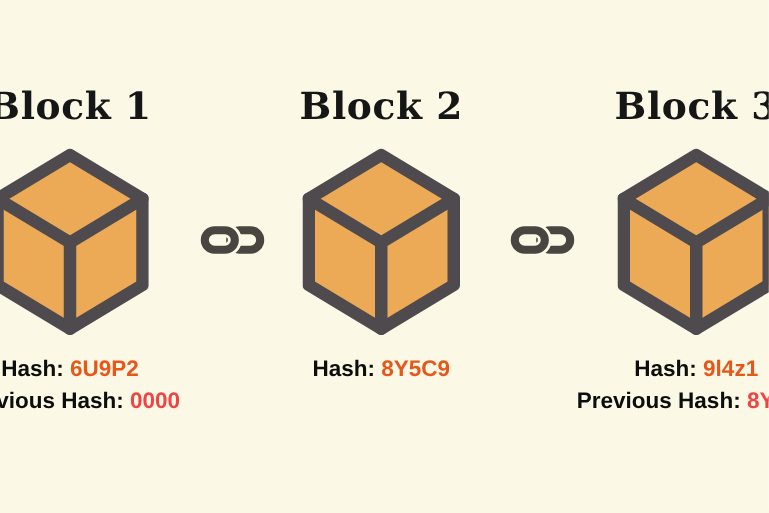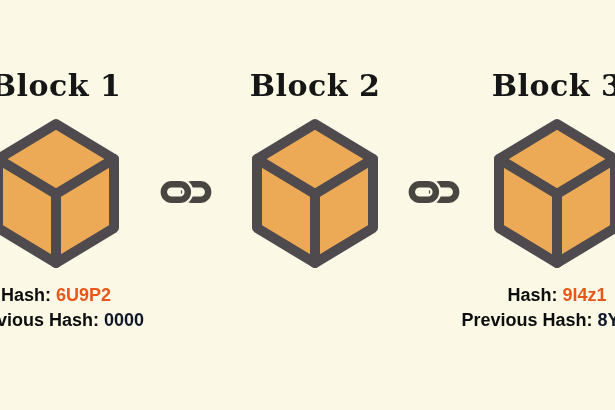--- a/index.html
+++ b/index.html
@@ -11,21 +11,21 @@
     overflow: hidden;
     font-family: "Liberation Sans", sans-serif;
   }
   .block-col {
     position: absolute;
     top: 0;
     width: 260px;
     height: 410px;
   }
   .col-1 { left: -74px; }
-  .col-2 { left: 185px; }
+  .col-2 { left: 175px; }
   .col-3 { left: 427px; }
   .block-title {
     position: absolute;
     top: 66px;
     left: 0; right: 0;
     text-align: center;
     font-family: "DejaVu Serif", serif;
     font-weight: 700;
     font-size: 30px;
     line-height: 40px;
@@ -46,21 +46,21 @@
     left: -60px;
     right: -60px;
     text-align: center;
     color: #0d0d0d;
     font-weight: 700;
     font-size: 18px;
     line-height: 25px;
     white-space: nowrap;
   }
   .hash-value { color: #e8571a; margin-left: 5px; }
-  .prev-value { color: #0f172a; margin-left: 5px; }
+  .prev-value { color: #ef4444; margin-left: 5px; }
   .chain-link {
     position: absolute;
     top: 180px;
     width: 52px;
     height: 24px;
   }
   .link-1 { left: 160px; }
   .link-2 { left: 408px; }
 </style>
 </head>
@@ -92,20 +92,21 @@
 
   <div class="block-col col-2">
     <div class="block-title">Block 2</div>
     <div class="cube-wrap">
       <svg width="126" height="150" viewBox="0 0 126 150">
         <polygon points="63,6 121,41 121,110 63,145 5,110 5,41" fill="#edaa56" stroke="#4e4a4e" stroke-width="10" stroke-linejoin="round"></polygon>
         <path d="M5,41 L63,76 L121,41 M63,76 L63,145" fill="none" stroke="#4e4a4e" stroke-width="10" stroke-linejoin="round" stroke-linecap="round"></path>
       </svg>
     </div>
     <div class="hashes">
+      <div><span>Hash:</span><span class="hash-value">8Y5C9</span></div>
     </div>
   </div>
 
   <div class="chain-link link-2">
     <svg width="52" height="24" viewBox="0 0 56 26">
       <rect x="26" y="4.5" width="26" height="17" rx="8.5" fill="none" stroke="#494541" stroke-width="7"></rect>
       <rect x="4" y="4.5" width="26" height="17" rx="8.5" fill="none" stroke="#fbf9e6" stroke-width="12"></rect>
       <rect x="4" y="4.5" width="26" height="17" rx="8.5" fill="none" stroke="#494541" stroke-width="7"></rect>
     </svg>
   </div>

